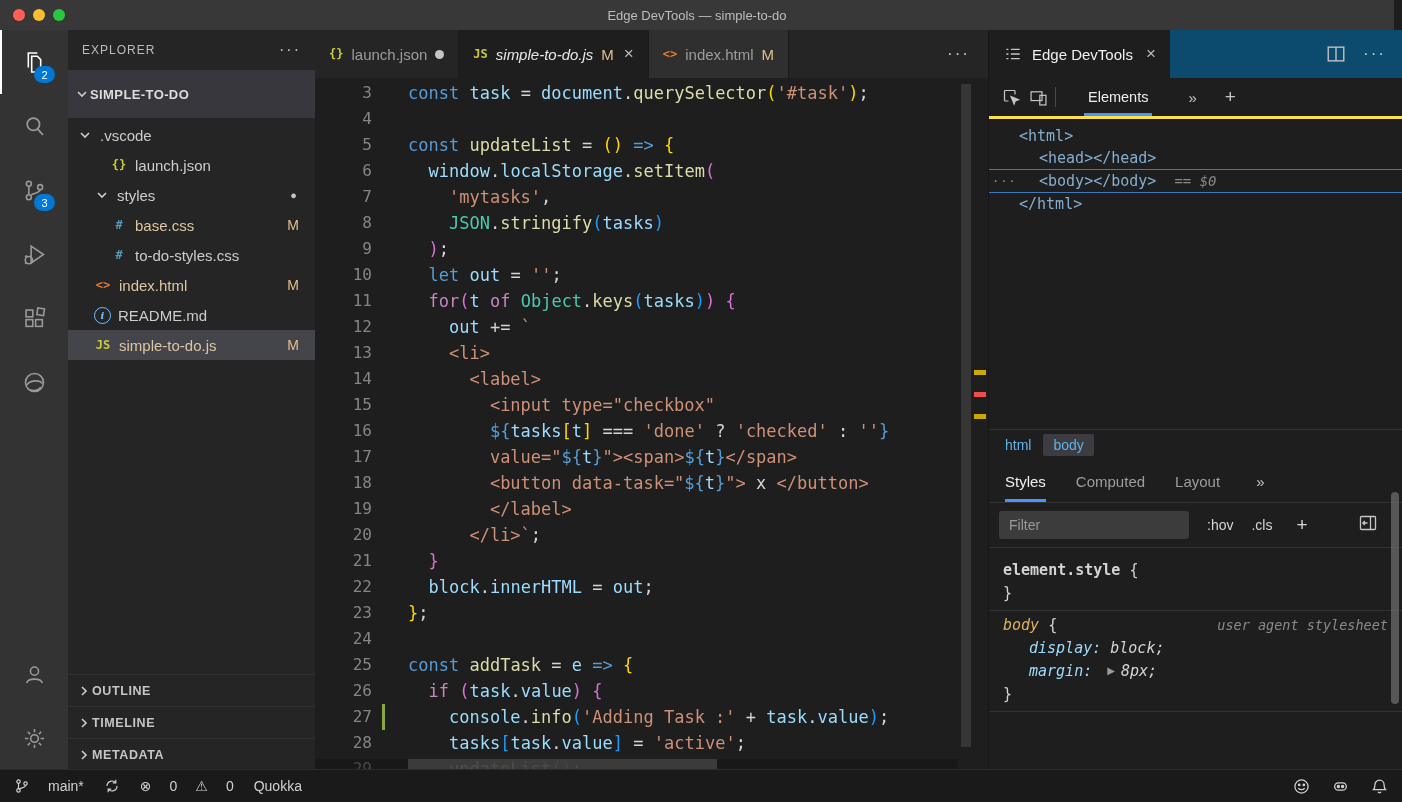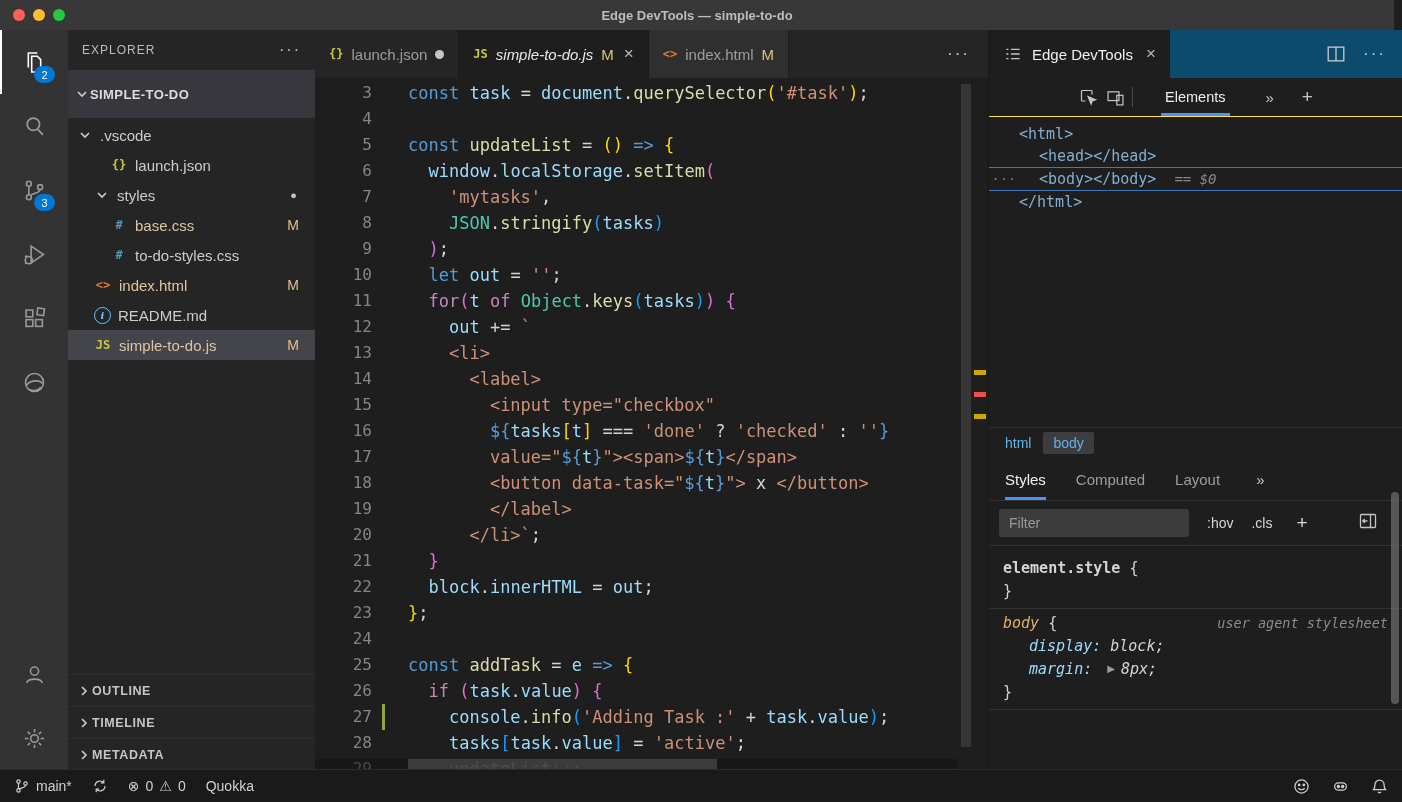--- a/index.html
+++ b/index.html
@@ -1,20 +1,20 @@
 <!DOCTYPE html>
 <html style="--c-accent: #0078d4; --c-underline: #4894fe; --c-git_modified: #e2c08d;"><head>
 <meta charset="utf-8">
 <style>
   html,body{margin:0;padding:0;background:#000;}
   .window{position:relative;width:1402px;height:802px;background:#1e1e1e;overflow:hidden;
           font-family:"Liberation Sans",sans-serif;color:#ccc;-webkit-font-smoothing:antialiased;}
   
   .titlebar{position:absolute;top:0;left:0;right:8px;height:30px;background:#383838;
-            display:flex;align-items:center;border-bottom:1px solid #262626;font-weight:bold;}
+            display:flex;align-items:center;border-bottom:1px solid #262626;}
   .lights{position:absolute;left:13px;top:9px;display:flex;gap:8px;}
   .light{width:12px;height:12px;border-radius:50%;}
   .l-close{background:#ff5f57}.l-min{background:#febc2e}.l-max{background:#28c840}
   .win-title{flex:1;text-align:center;font-size:13px;color:#bdbdbd;}
   
   .main{position:absolute;top:30px;bottom:32px;left:0;right:0;display:flex;}
   
   .activitybar{width:68px;background:#333333;display:flex;flex-direction:column;align-items:center;flex:none;}
   .ab-top{display:flex;flex-direction:column;width:100%;}
   .ab-bottom{margin-top:auto;display:flex;flex-direction:column;width:100%;}
@@ -75,21 +75,21 @@
   .hthumb{position:absolute;left:93px;width:48%;height:11px;background:#454545;opacity:.8;}
   
   .devtools{flex:1;display:flex;flex-direction:column;background:#1e1e1e;border-left:1px solid #171717;position:relative;}
   .dt-tabbar{height:48px;flex:none;background:#0c4a6e;display:flex;align-items:stretch;}
   .dt-tab{display:flex;align-items:center;gap:9px;padding:0 14px;background:#1e1e1e;color:#f0f0f0;font-size:15px;cursor:pointer;}
   .dt-tab svg{width:20px;height:20px;color:#c5c5c5;}
   .dt-close{color:#bbbbbb;font-size:17px;margin-left:4px;}
   .dt-actions{margin-left:auto;display:flex;align-items:center;gap:16px;padding-right:16px;color:#cccccc;}
   .dt-actions svg{width:22px;height:22px;}
   .dt-more{font-size:17px;letter-spacing:2px;cursor:pointer;}
-  .dt-toolbar{height:38px;flex:none;display:flex;align-items:center;gap:6px;padding:0 12px;border-bottom:1px solid #fde047;justify-content:center;}
+  .dt-toolbar{height:38px;flex:none;display:flex;align-items:center;gap:6px;padding:0 12px;border-bottom:3px solid #fde047;}
   .dt-toolbar svg{width:21px;height:21px;color:#c5c5c5;cursor:pointer;}
   .tb-sep{width:1px;height:20px;background:#4a4a4a;}
   .el-tab{position:relative;height:100%;display:flex;align-items:center;padding:0 8px;margin-left:18px;
           color:#ededed;font-size:14.5px;cursor:pointer;}
   .el-tab::after{content:"";position:absolute;left:4px;right:4px;bottom:0;height:3px;background:var(--c-underline,#4894fe);}
   .tb-chev{margin-left:26px;color:#c5c5c5;font-size:15px;cursor:pointer;}
   .tb-plus{margin-left:22px;color:#c5c5c5;font-size:19px;cursor:pointer;}
   .dt-dom{height:304px;flex:none;padding-top:6px;font-family:"DejaVu Sans Mono",monospace;font-size:15px;color:#84aed0;overflow:hidden;}
   .dom-row{position:relative;height:22px;display:flex;align-items:center;padding-left:30px;cursor:pointer;}
   .dom-row.selected{border-top:1px solid #3e79bd;border-bottom:1px solid #3e79bd;}
@@ -119,21 +119,21 @@
   .brace{color:#d4d4d4;white-space:pre;}
   .origin{margin-left:auto;color:#8a8a8a;font-style:italic;font-size:13.5px;font-family:"DejaVu Sans Mono",monospace;}
   .decl{height:23px;display:flex;align-items:center;padding-left:26px;font-style:italic;cursor:pointer;}
   .prop{color:#9cdcfe;white-space:pre;}
   .val{color:#d4d4d4;}
   .arrow{color:#9a9a9a;font-size:10px;margin:0 6px;font-style:normal;font-family:"DejaVu Sans",sans-serif;}
   .dt-scroll{position:absolute;right:3px;top:462px;width:8px;height:212px;background:#6b6b6b;border-radius:4px;opacity:.75;}
   
   .statusbar{position:absolute;left:0;right:0;bottom:0;height:32px;background:#1a1a1a;border-top:1px solid #2b2b2b;
              display:flex;align-items:center;padding:0 14px;font-size:14px;color:#d0d0d0;}
-  .sb-item{display:flex;align-items:center;gap:6px;margin-right:20px;cursor:pointer;white-space:nowrap;}
+  .sb-item{display:flex;align-items:center;gap:18px;margin-right:20px;cursor:pointer;white-space:nowrap;}
   .sb-item svg{width:16px;height:16px;}
   .glyph{font-family:"DejaVu Sans",sans-serif;font-size:14px;}
   .sb-right{margin-left:auto;display:flex;align-items:center;gap:22px;}
   .sb-right svg{width:17px;height:17px;cursor:pointer;}
 </style>
 </head>
 <body>
 
 <div class="window">
 

